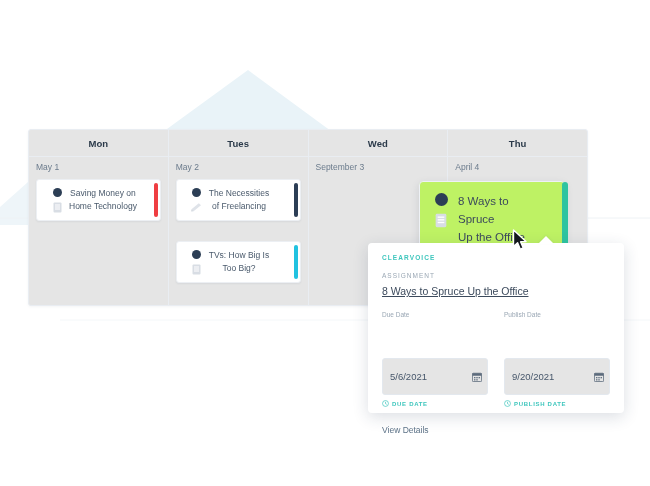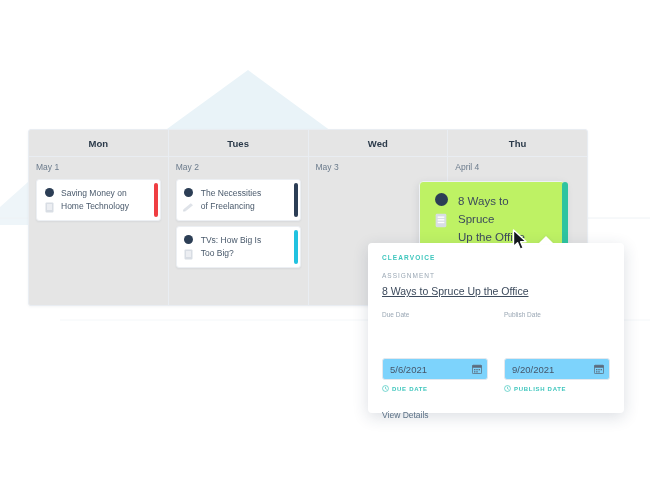--- a/index.html
+++ b/index.html
@@ -78,25 +78,26 @@
     line-height: 11px;
   }
 
   
   .event-card {
     position: relative;
     background: #ffffff;
     border: 1px solid #eceff3;
     border-radius: 3px;
     box-shadow: 0 1px 2px rgba(30,50,80,0.07);
-    padding: 7px 14px 7px 4px;
-    margin-bottom: 5px;
+    padding: 7px 14px 7px 12px;
+    margin-bottom: 20px;
     display: flex;
     align-items: flex-start;
     overflow: visible;
+    text-align: center;
   }
   .event-icons {
     width: 16px;
     flex: 0 0 16px;
     display: flex;
     flex-direction: column;
     align-items: center;
     padding-top: 1px;
   }
   .dot {
@@ -215,26 +216,26 @@
     min-width: 0;
   }
   .field-label {
     font-size: 6.5px;
     color: #9aa7b4;
     margin-bottom: 4px;
   }
   .field-input {
     border: 1px solid #e3e8ee;
     border-radius: 3px;
-    height: 22px;
+    height: 37px;
     display: flex;
     align-items: center;
     padding: 0 5px 0 7px;
     box-sizing: border-box;
-    background: #7dd3fc;
+    background: #e5e5e5;
     margin-top: 40px;
   }
   .field-value {
     font-size: 9.5px;
     color: #46566a;
     flex: 1 1 auto;
   }
   .field-foot {
     margin-top: 5px;
     display: flex;
@@ -325,21 +326,21 @@
         </div>
         <div class="event-title">
           <div>TVs: How Big Is</div>
           <div>Too Big?</div>
         </div>
         <span class="accent-bar" style="background:#21c2e0"></span>
       </div>
     </div>
 
     <div class="day-col">
-      <div class="day-date">May 3</div>
+      <div class="day-date">September 3</div>
     </div>
 
     <div class="day-col">
       <div class="day-date">April 4</div>
     </div>
 
   </div>
 </div>
 
 <div id="hover-card">

